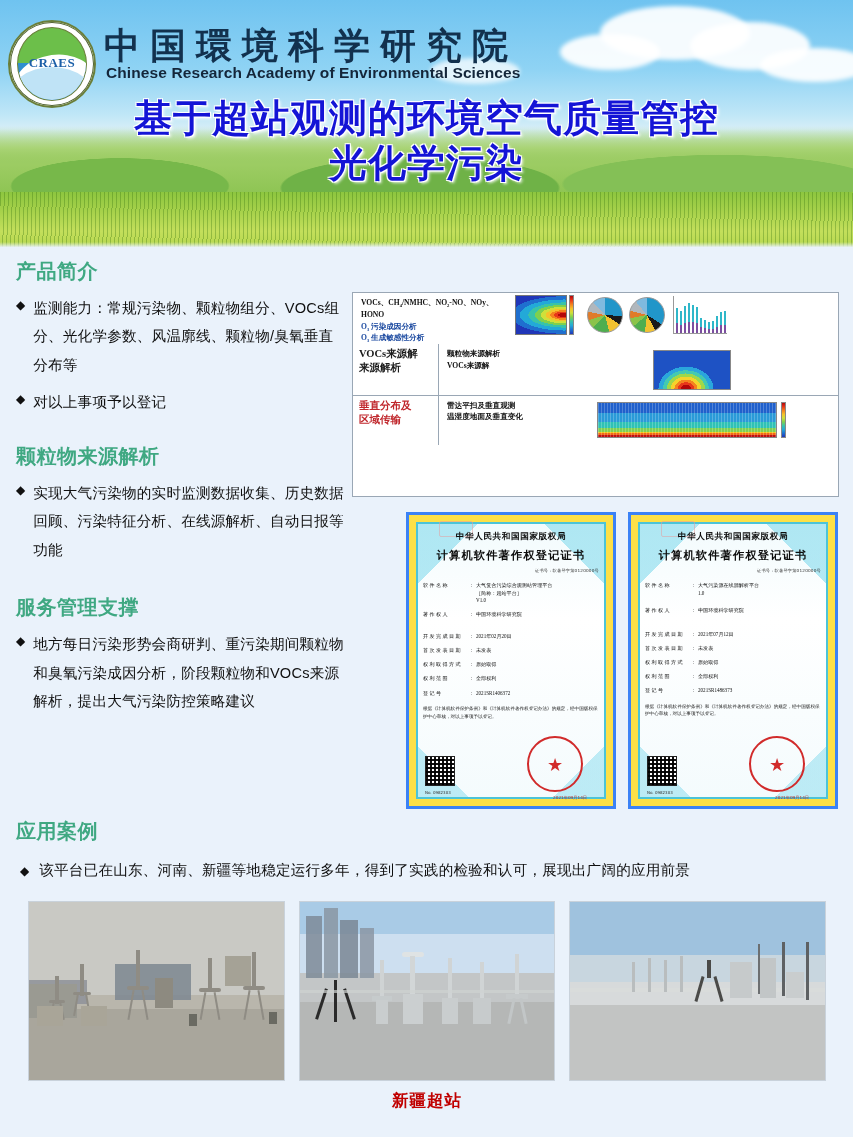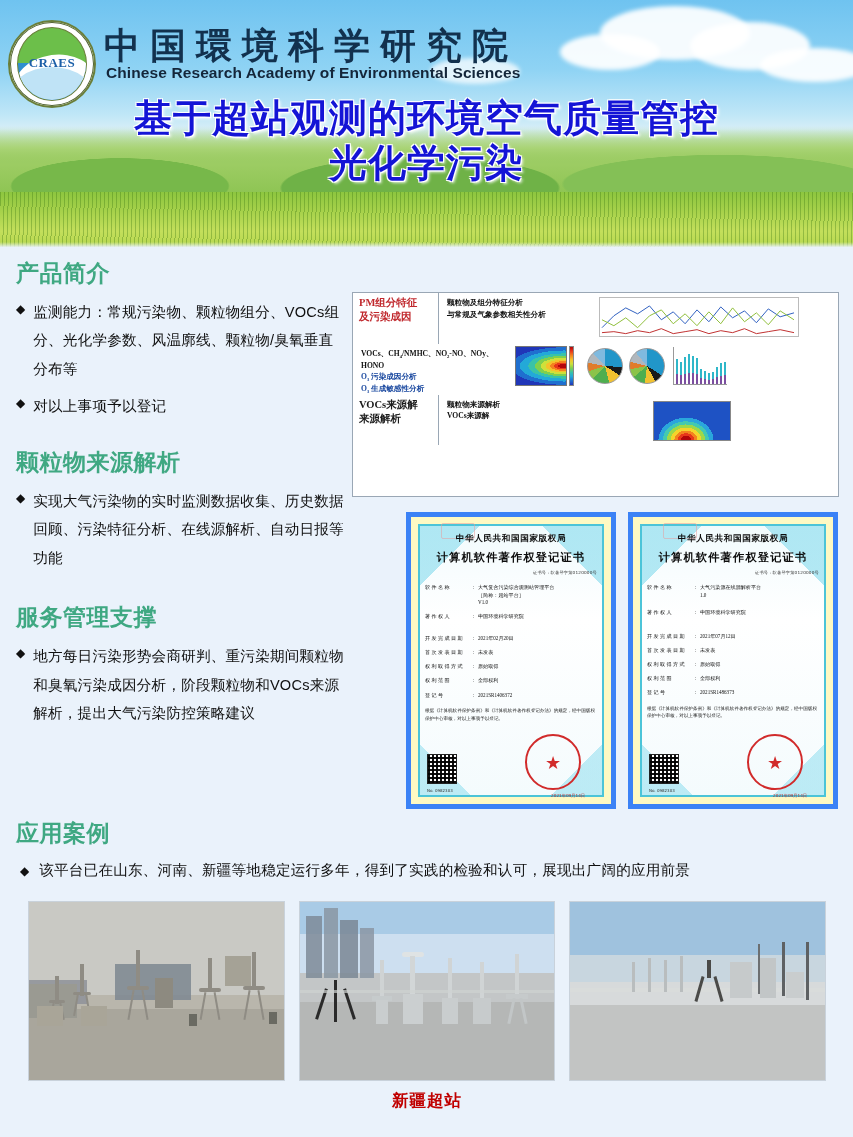--- a/index.html
+++ b/index.html
@@ -87,21 +87,21 @@
     text-align:center;
     font-family:"Liberation Sans",sans-serif;
     font-size:38px; font-weight:bold; line-height:1.18;
     color:#1414d6;
     text-shadow: 1px 1px 0 #fff, -1px -1px 0 #fff, 1px -1px 0 #fff, -1px 1px 0 #fff, 2px 2px 3px rgba(255,255,255,.9);
     letter-spacing:1px;
   }
   .poster-title .ln2{ display:block; }
 
   .sec-head{
-    color:#3fa882; font-weight:bold; font-size:23px;
+    color:#3fa882; font-weight:bold; font-size:20px;
     font-family:"Liberation Sans",sans-serif;
     letter-spacing:.5px;
   }
   .bullet-row{ display:flex; align-items:flex-start; margin-top:9px; }
   .bullet-dia{
     color:#111; font-size:12px; line-height:1.5; margin-right:8px; flex:0 0 auto;
     transform:translateY(2px);
   }
   .bullet-txt{
     color:#101010; font-size:14.6px; line-height:1.95;
@@ -168,22 +168,22 @@
   }
   .heat2::after{
     content:""; position:absolute; inset:0;
     background:repeating-linear-gradient(90deg, rgba(255,255,255,.22) 0 1px, rgba(0,0,0,0) 1px 3px);
   }
   .sparkline{ position:absolute; inset:0; }
 
   
   .certs{ position:absolute; left:406px; top:512px; width:432px; height:297px; display:flex; gap:12px; }
   .cert{
-    position:relative; flex:1 1 0; background:#fef9c3;
-    border:5px solid #3b82f6; overflow:hidden;
+    position:relative; flex:1 1 0; background:#fde047;
+    border:3px solid #3b82f6; overflow:hidden;
   }
   .cert-frame{
     position:absolute; inset:7px; border:2px solid #4cc4d8;
     background:
       linear-gradient(135deg, rgba(120,215,235,.55) 0 42px, rgba(0,0,0,0) 42px) left top/70px 70px no-repeat,
       linear-gradient(-135deg, rgba(120,215,235,.55) 0 42px, rgba(0,0,0,0) 42px) right top/70px 70px no-repeat,
       linear-gradient(45deg, rgba(120,215,235,.45) 0 36px, rgba(0,0,0,0) 36px) left bottom/60px 60px no-repeat,
       linear-gradient(-45deg, rgba(120,215,235,.45) 0 36px, rgba(0,0,0,0) 36px) right bottom/60px 60px no-repeat,
       linear-gradient(to bottom,#f2fbfd,#ffffff 35%,#f4fbfd);
   }
@@ -305,39 +305,20 @@
     <div class="sec-head">服务管理支撑</div>
     <div class="bullet-row">
       <span class="bullet-dia">◆</span>
       <span class="bullet-txt">地方每日污染形势会商研判、重污染期间颗粒物和臭氧污染成因分析，阶段颗粒物和VOCs来源解析，提出大气污染防控策略建议</span>
     </div>
   </div>
 </div>
 
 <div class="diagram">
 
-  <div class="dg-row">
-    <div class="dg-label">
-      <span class="hl">PM组分特征</span><br>
-      <span class="hl">及污染成因</span>
-    </div>
-    <div class="dg-desc">
-      <div>颗粒物及组分特征分析</div>
-      <div>与常规及气象参数相关性分析</div>
-    </div>
-    <div class="dg-figs">
-      <div class="fig fig-ts" style="left:8px;top:4px;width:200px;height:40px">
-        <svg class="sparkline" viewBox="0 0 200 40" preserveAspectRatio="none">
-          <polyline fill="none" stroke="#3060c0" stroke-width="1" points="2,30 14,18 26,10 38,16 50,8 62,22 74,14 86,26 98,12 110,24 122,9 134,20 146,13 158,25 170,11 182,19 196,15"></polyline>
-          <polyline fill="none" stroke="#8fbe3a" stroke-width="1" points="2,22 14,28 26,20 38,30 50,18 62,12 74,26 86,16 98,28 110,14 122,26 134,10 146,24 158,15 170,27 182,13 196,22"></polyline>
-          <polyline fill="none" stroke="#c03030" stroke-width="1" points="2,35 14,34 26,36 38,33 50,35 62,31 74,36 86,34 98,32 110,36 122,33 134,35 146,31 158,36 170,34 182,32 196,35"></polyline>
-        </svg>
-      </div>
-    </div>
-  </div>
 
   <div class="dg-row">
     <div class="dg-desc">
       <div>VOCs、CH₄/NMHC、NO₂-NO、NOy、HONO</div>
       <div class="o3">O₃ 污染成因分析</div>
       <div class="o3">O₃ 生成敏感性分析</div>
     </div>
     <div class="dg-figs">
       <div class="fig fig-iso" style="left:10px;top:2px;width:52px;height:40px"></div>
       <div class="cbar" style="position:absolute;left:64px;top:2px;width:5px;height:40px"></div>
@@ -368,20 +349,34 @@
     </div>
     <div class="dg-desc">
       <div>颗粒物来源解析</div>
       <div>VOCs来源解</div>
     </div>
     <div class="dg-figs">
       <div class="fig heat1" style="left:62px;top:6px;width:78px;height:40px"></div>
     </div>
   </div>
 
+  <div class="dg-row" style="border-top:1px solid #9aa7b5">
+    <div class="dg-label">
+      <span class="hl">垂直分布及</span><br>
+      <span class="hl">区域传输</span>
+    </div>
+    <div class="dg-desc">
+      <div>雷达平扫及垂直观测</div>
+      <div>温湿度地面及垂直变化</div>
+    </div>
+    <div class="dg-figs">
+      <div class="fig heat2" style="left:6px;top:6px;width:180px;height:36px"></div>
+      <div class="cbar" style="position:absolute;left:190px;top:6px;width:5px;height:36px"></div>
+    </div>
+  </div>
 </div>
 
 <div class="certs">
 
   <div class="cert">
     <div class="cert-frame"></div>
     <div class="cert-stamp-tl"></div>
     <div class="cert-inner">
       <div class="cert-hdr">
         <div class="l1">中华人民共和国国家版权局</div>

